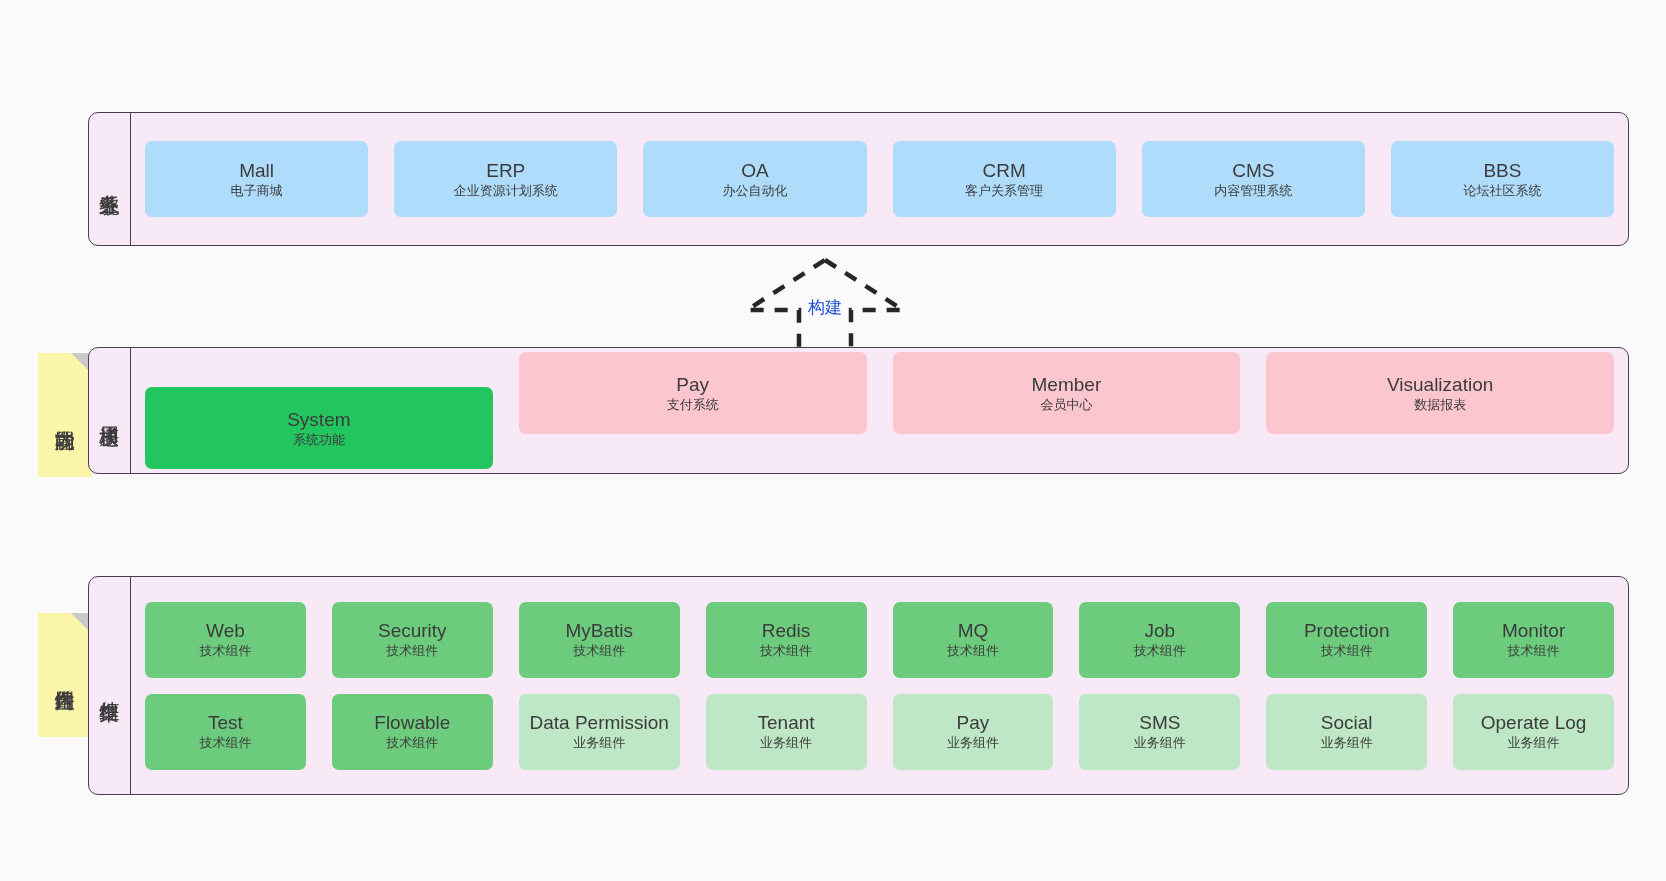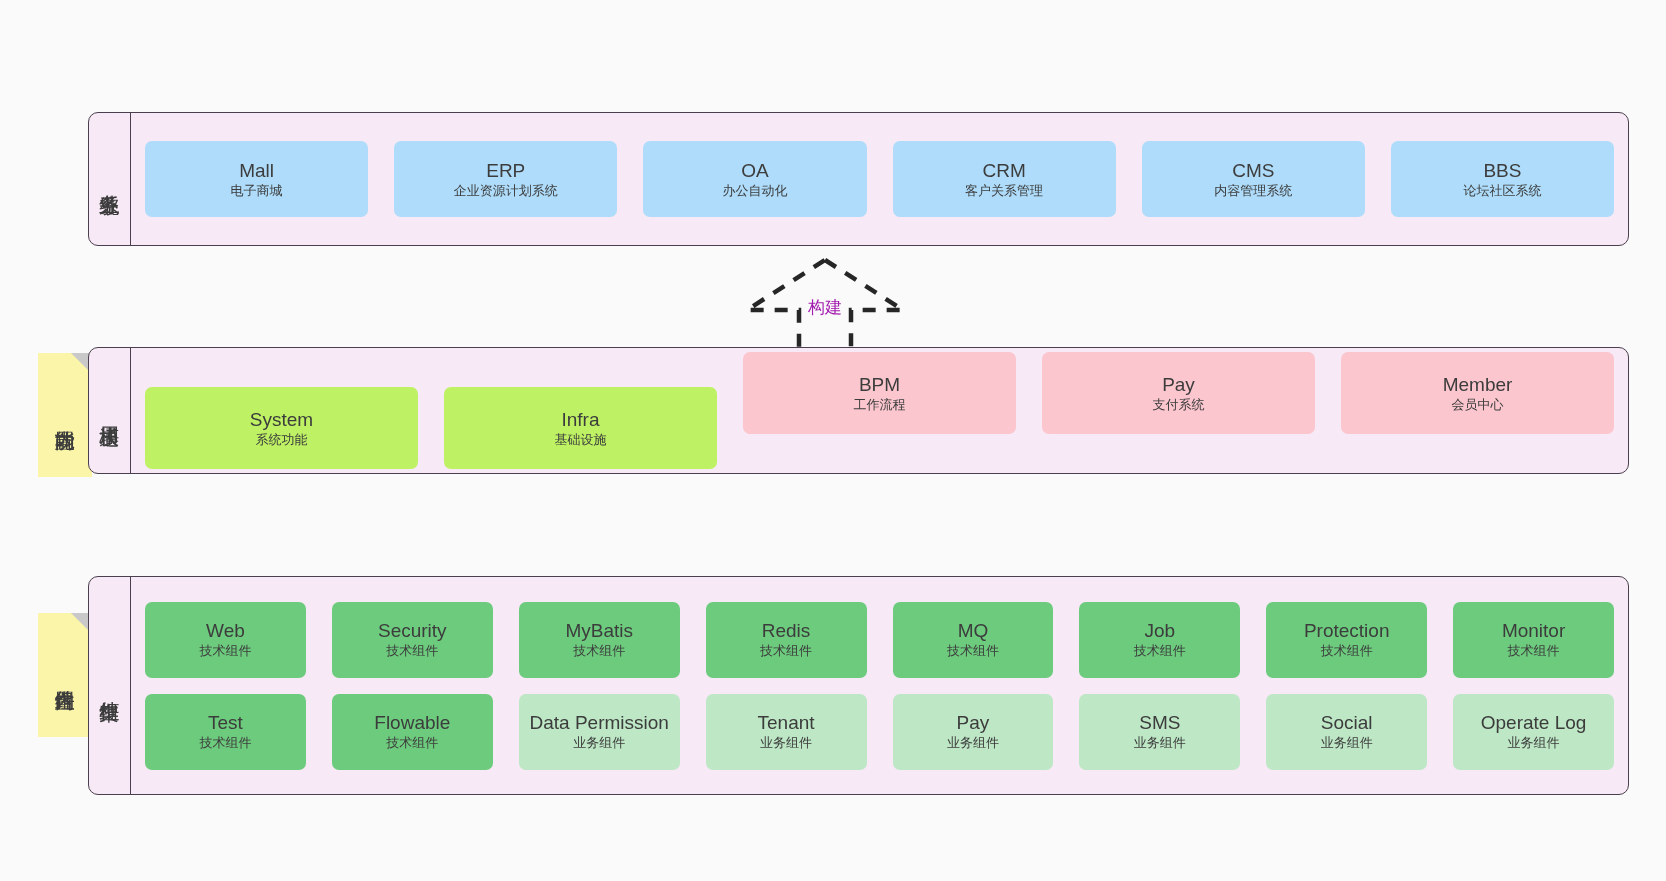--- a/index.html
+++ b/index.html
@@ -63,21 +63,21 @@
     align-items:center;
     justify-content:center;
     text-align:center;
     line-height:1.28;
     box-sizing:border-box;
     padding:4px 6px;
   }
   .box .t1{font-size:19px;}
   .box .t2{font-size:13px;}
   .box.blue{background:#AEDCFA;height:76px;}
-  .box.red{background:#bef264;height:82px;margin-top:35px;}
+  .box.red{background:#22c55e;height:82px;margin-top:35px;}
   .box.pink{background:#FBC6CE;height:82px;}
   .box.green{background:#6DCB7E;height:76px;}
   .box.lightgreen{background:#BDE7C5;height:76px;}
 
   
   #layer-business{left:88px;top:112px;width:1541px;height:134px;}
   #layer-common{left:88px;top:347px;width:1541px;height:127px;}
   #layer-framework{left:88px;top:576px;width:1541px;height:219px;}
 
   #layer-business .layer-body{padding:0 14px;}
@@ -112,21 +112,21 @@
 
   
   .arrow{position:absolute;width:180px;height:92px;}
   .arrow svg{display:block;overflow:visible;}
   .arrow .lbl{
     position:absolute;
     left:0;right:0;
     top:38px;
     text-align:center;
     font-size:17px;
-    color:#a21caf;
+    color:#1d4ed8;
     pointer-events:none;
   }
   #arrow-build{left:735px;top:258px;}
   #arrow-impl{left:750px;top:492px;}
 </style>
 </head>
 <body>
 
 <div class="canvas">
 
@@ -175,36 +175,32 @@
   </div>
 
   <div class="layer" id="layer-common">
     <div class="layer-title">通用模块</div>
     <div class="layer-body">
       <div class="row">
         <div class="box red">
           <span class="t1">System</span>
           <span class="t2">系统功能</span>
         </div>
-        <div class="box red">
-          <span class="t1">Infra</span>
-          <span class="t2">基础设施</span>
-        </div>
-        <div class="box pink">
-          <span class="t1">BPM</span>
-          <span class="t2">工作流程</span>
-        </div>
         <div class="box pink">
           <span class="t1">Pay</span>
           <span class="t2">支付系统</span>
         </div>
         <div class="box pink">
           <span class="t1">Member</span>
           <span class="t2">会员中心</span>
         </div>
+        <div class="box pink">
+          <span class="t1">Visualization</span>
+          <span class="t2">数据报表</span>
+        </div>
       </div>
     </div>
   </div>
 
 
   <div class="note" id="note-framework">
     <span class="fold"></span>
     <span>内置组件</span>
   </div>
 

